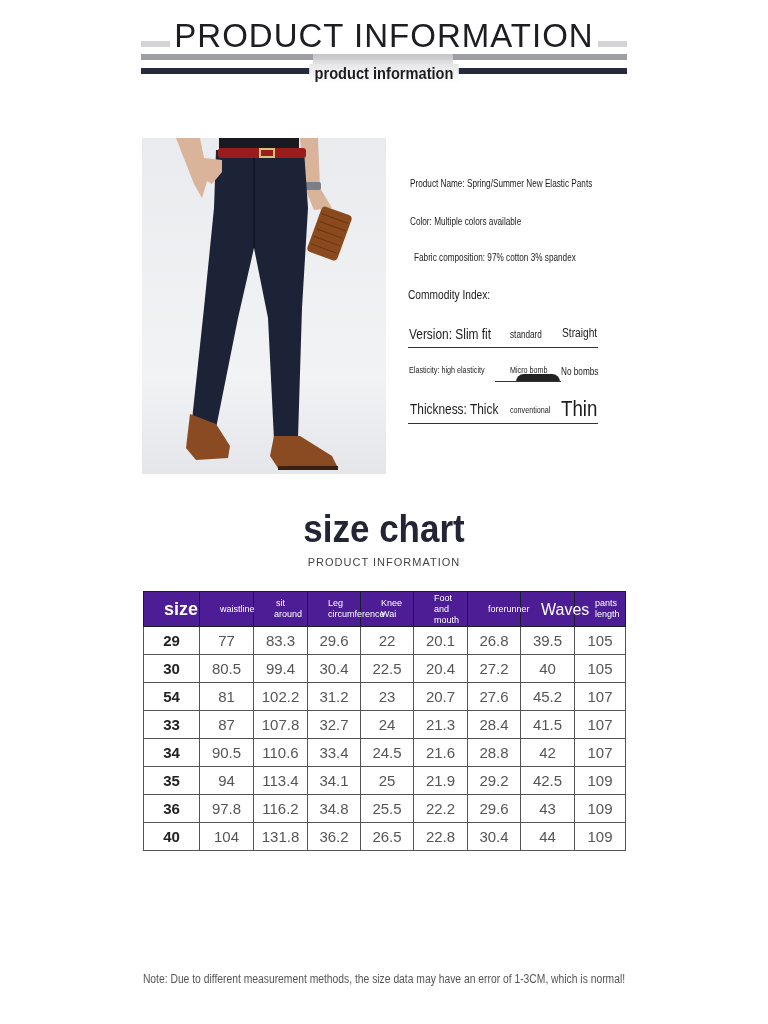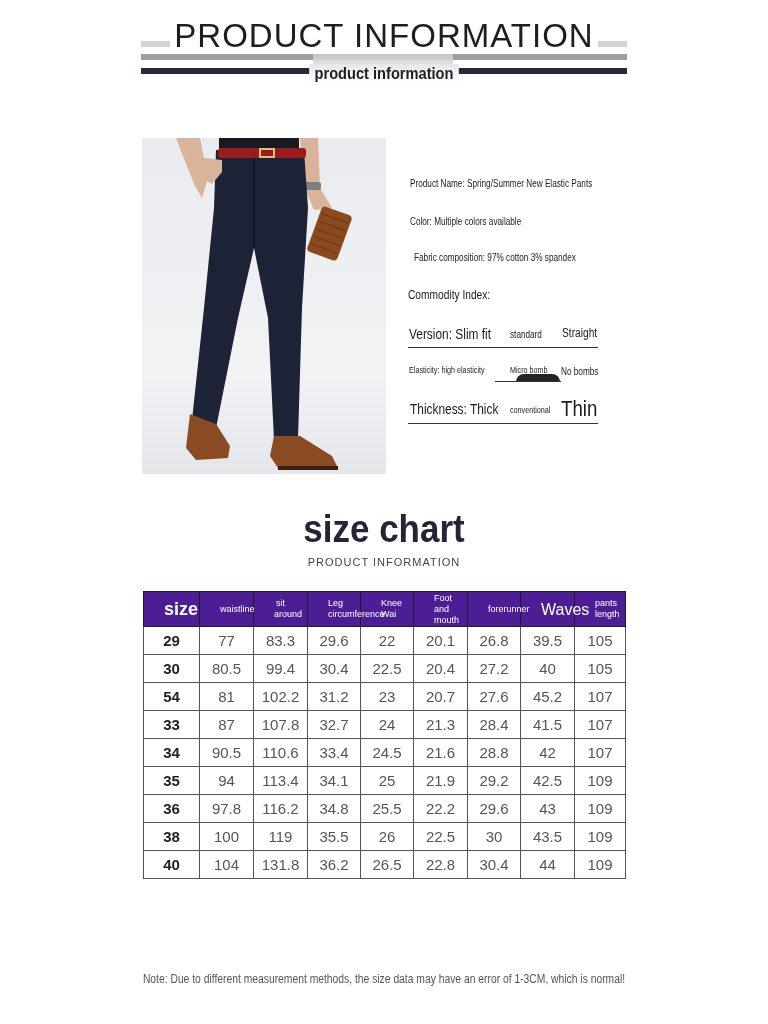--- a/index.html
+++ b/index.html
@@ -206,31 +206,20 @@
         <td>97.8</td>
         <td>116.2</td>
         <td>34.8</td>
         <td>25.5</td>
         <td>22.2</td>
         <td>29.6</td>
         <td>43</td>
         <td>109</td>
       </tr>
       <tr>
-        <td class="c-size">38</td>
-        <td>100</td>
-        <td>119</td>
-        <td>35.5</td>
-        <td>26</td>
-        <td>22.5</td>
-        <td>30</td>
-        <td>43.5</td>
-        <td>109</td>
-      </tr>
-      <tr>
         <td class="c-size">40</td>
         <td>104</td>
         <td>131.8</td>
         <td>36.2</td>
         <td>26.5</td>
         <td>22.8</td>
         <td>30.4</td>
         <td>44</td>
         <td>109</td>
       </tr>

